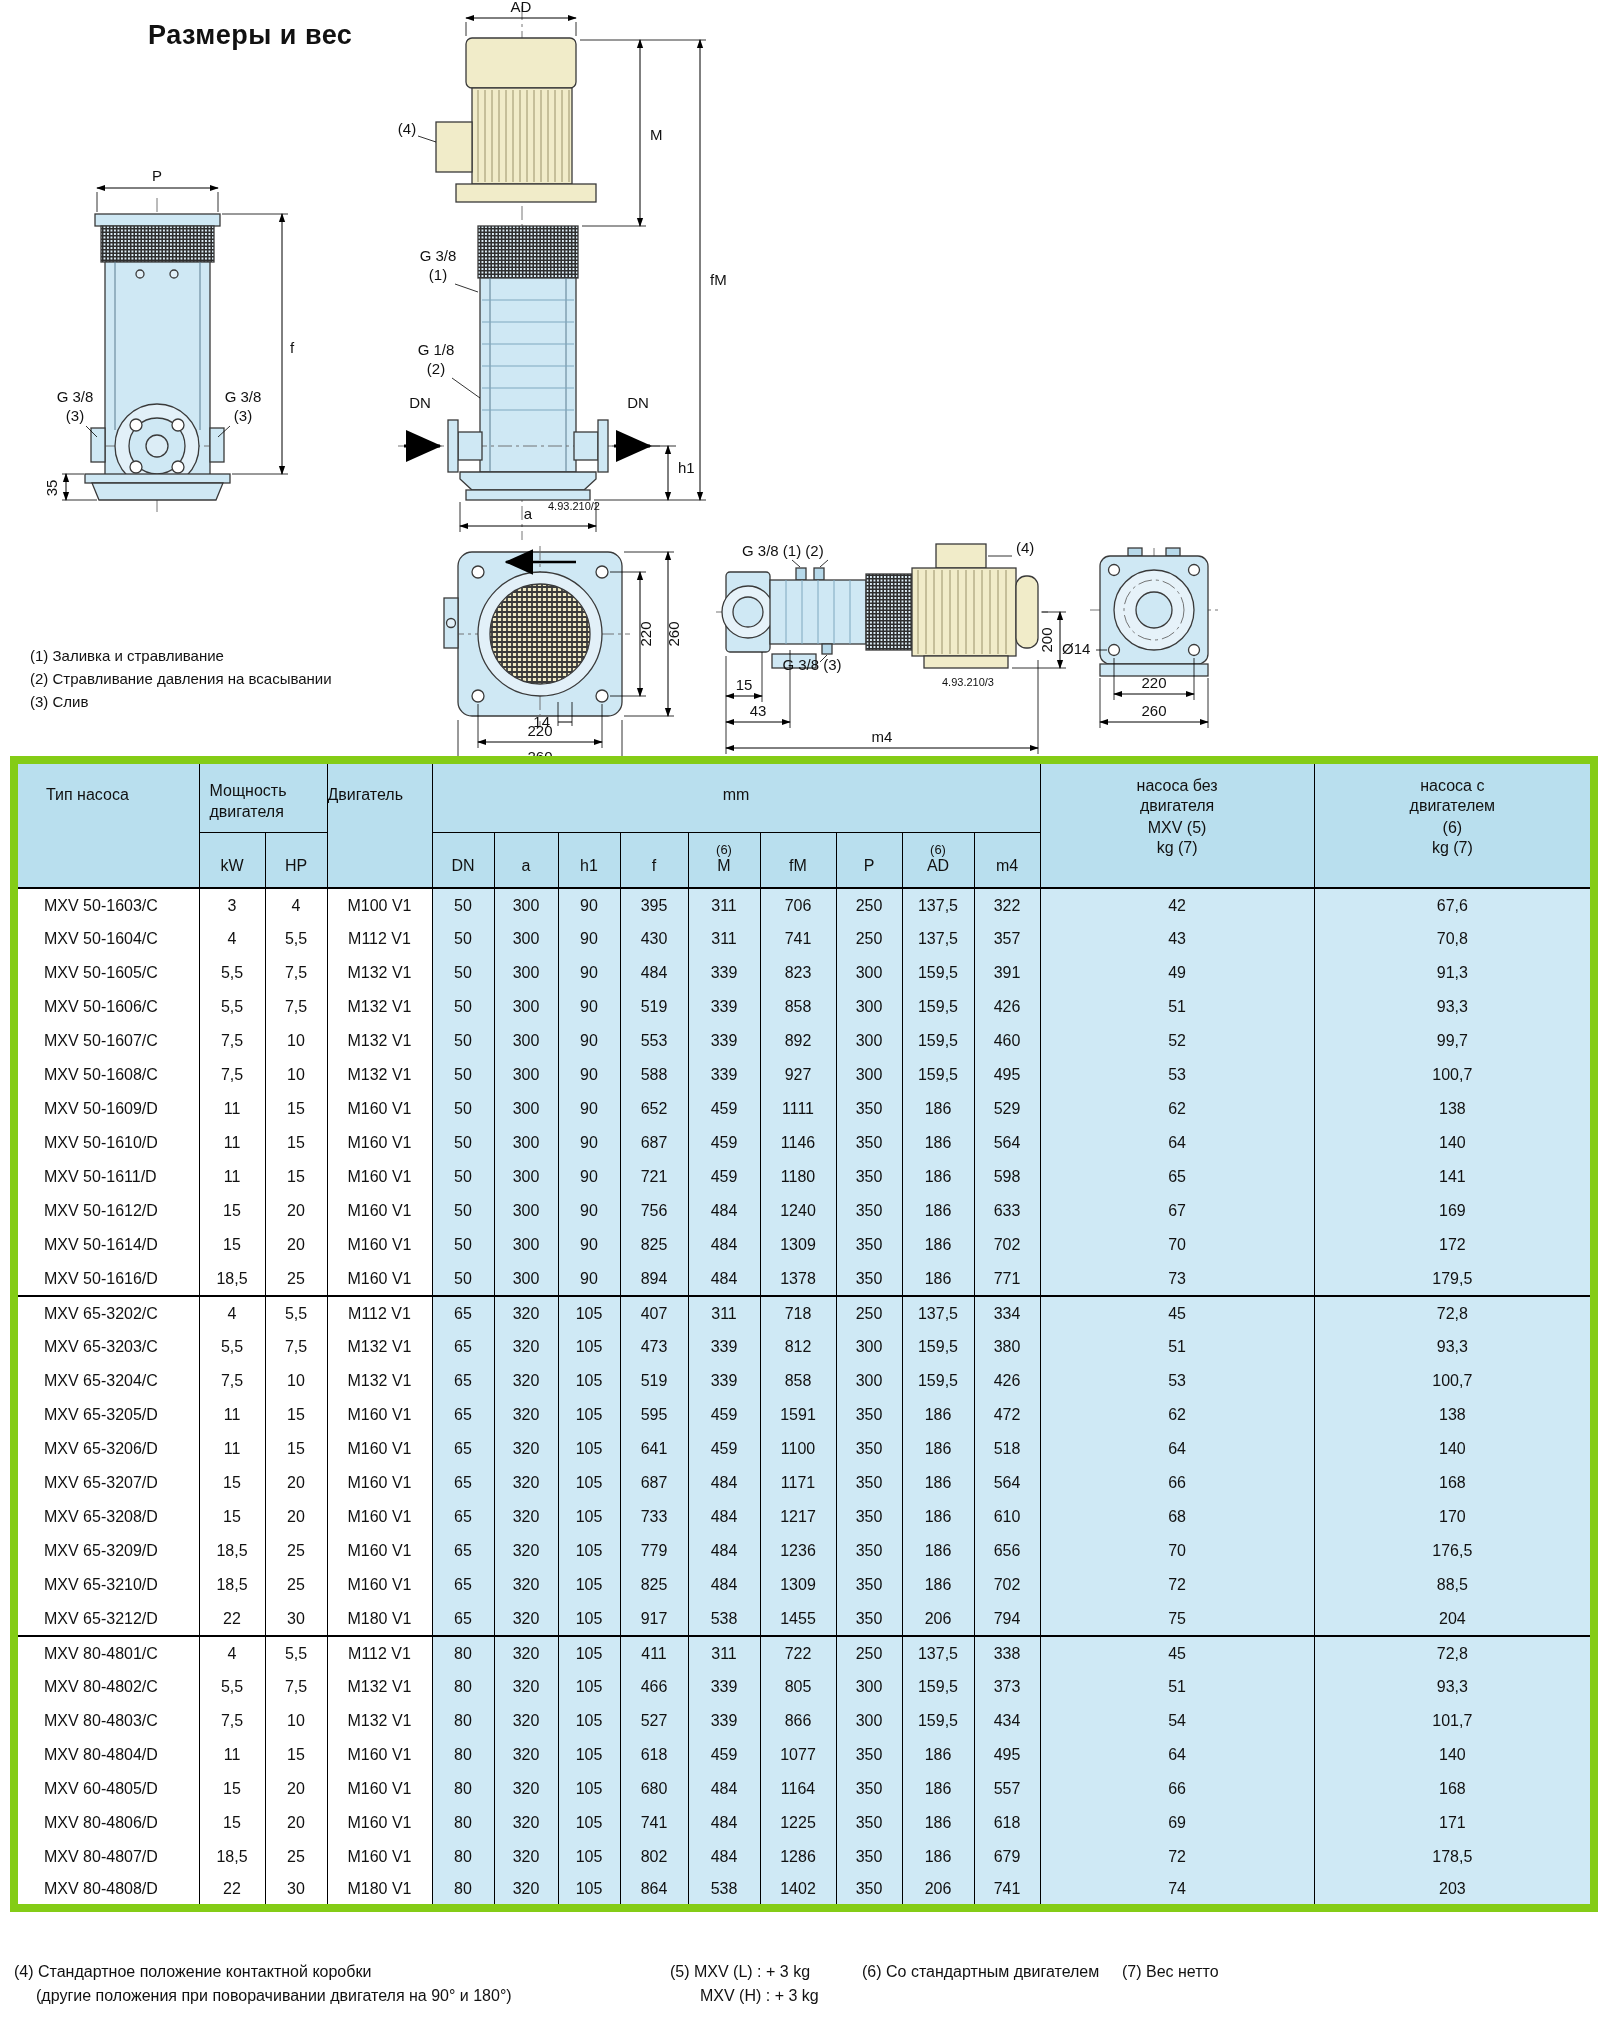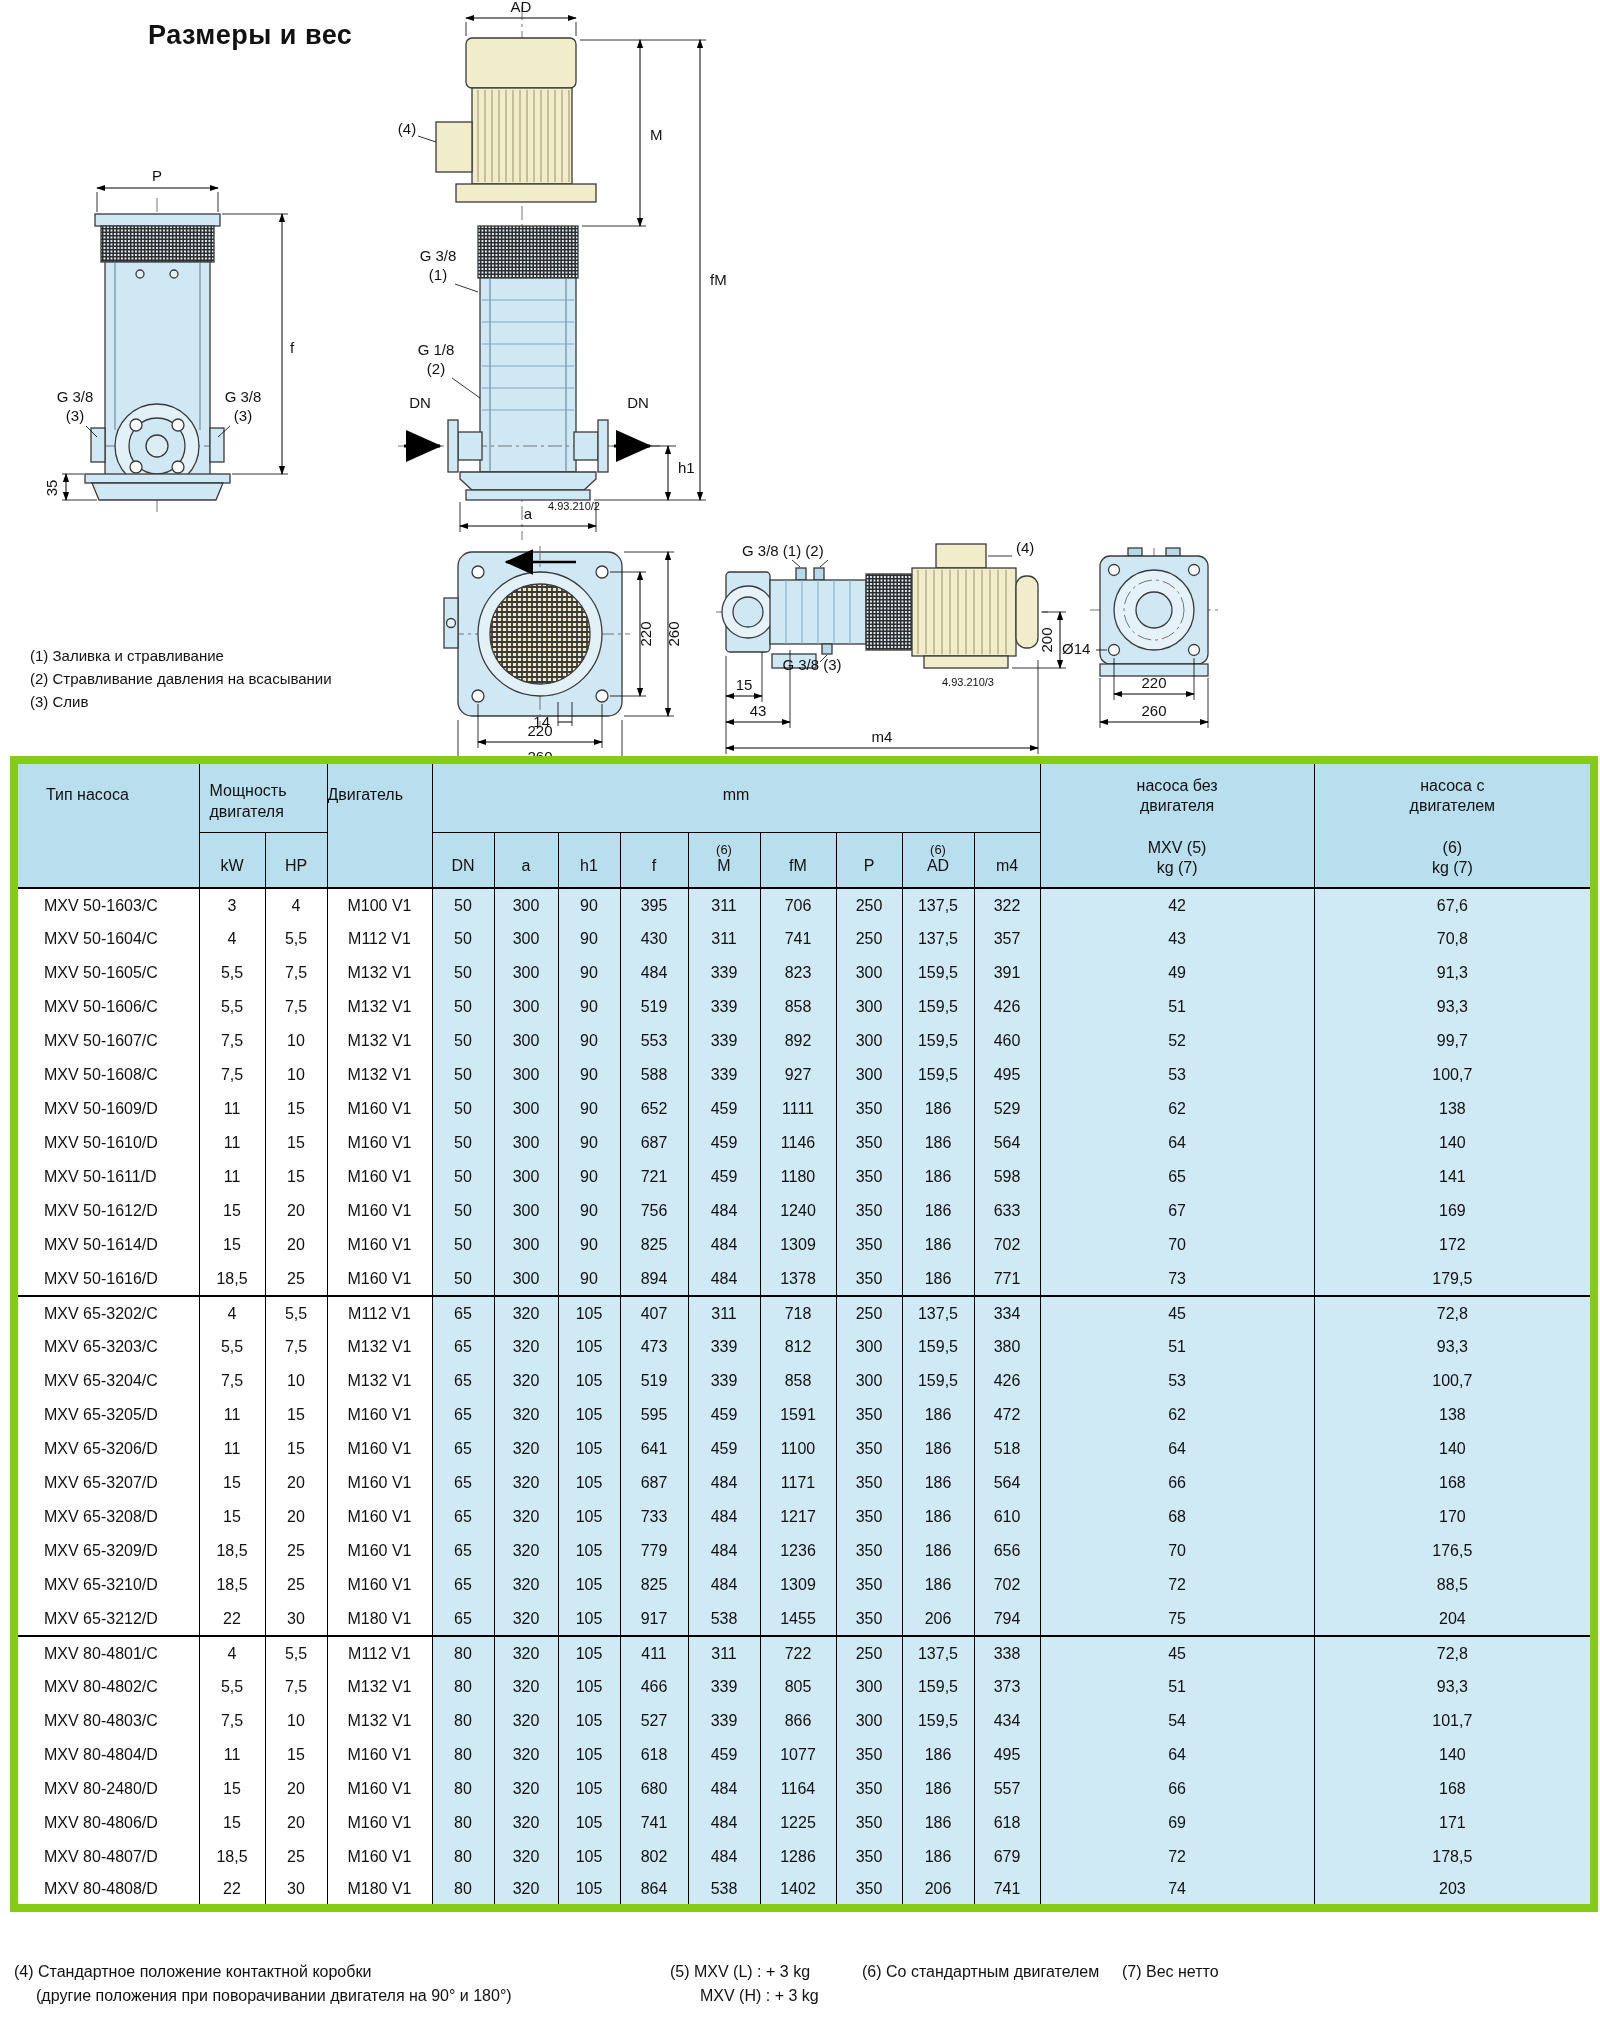--- a/index.html
+++ b/index.html
@@ -28,21 +28,21 @@
   .dim-table th, .dim-table td { border:1px solid #000; }
   .dim-table thead { border-bottom:2px solid #000; }
   .dim-table thead th { background:#b9dfee; font-weight:normal; font-size:16px; }
   .hr1 { height:72px; }
   .hr2 { height:56px; }
   .h-type  { text-align:left; vertical-align:top; padding:22px 0 0 28px; }
   .h-power { text-align:left; vertical-align:top; padding:16px 0 0 10px; line-height:21px; }
   .h-motor { vertical-align:top; padding-top:22px; text-align:left; }
   .h-mm    { vertical-align:top; padding-top:22px; text-align:center; }
   .h-right { vertical-align:top; padding-top:12px; text-align:center; line-height:20px; }
-  .h-right .gap { margin-top:22px; }
+  .h-right .gap { margin-top:2px; }
   .hr2 th { vertical-align:bottom; padding-bottom:12px; text-align:center; }
   .hr2 .sup { font-size:13px; line-height:15px; }
 
   .dim-table tbody td { background:#cfe9f5; height:34px; text-align:center;
                         border-top:none; border-bottom:none; }
   .dim-table tbody td.white { background:#fff; }
   .dim-table tbody td.type { text-align:left; padding-left:26px; }
   .dim-table tbody tr.group-start td { border-top:2px solid #000; }
 
   .footnotes .fn { position:absolute; top:1960px; font-size:16px; line-height:24px; }
@@ -849,21 +849,21 @@
           <td>618</td>
           <td>459</td>
           <td>1077</td>
           <td>350</td>
           <td>186</td>
           <td>495</td>
           <td>64</td>
           <td>140</td>
         </tr>
         <tr>
-          <td class="white type">MXV 80-2480/D</td>
+          <td class="white type">MXV 60-4805/D</td>
           <td class="white">15</td>
           <td class="white">20</td>
           <td class="white">M160 V1</td>
           <td>80</td>
           <td>320</td>
           <td>105</td>
           <td>680</td>
           <td>484</td>
           <td>1164</td>
           <td>350</td>

